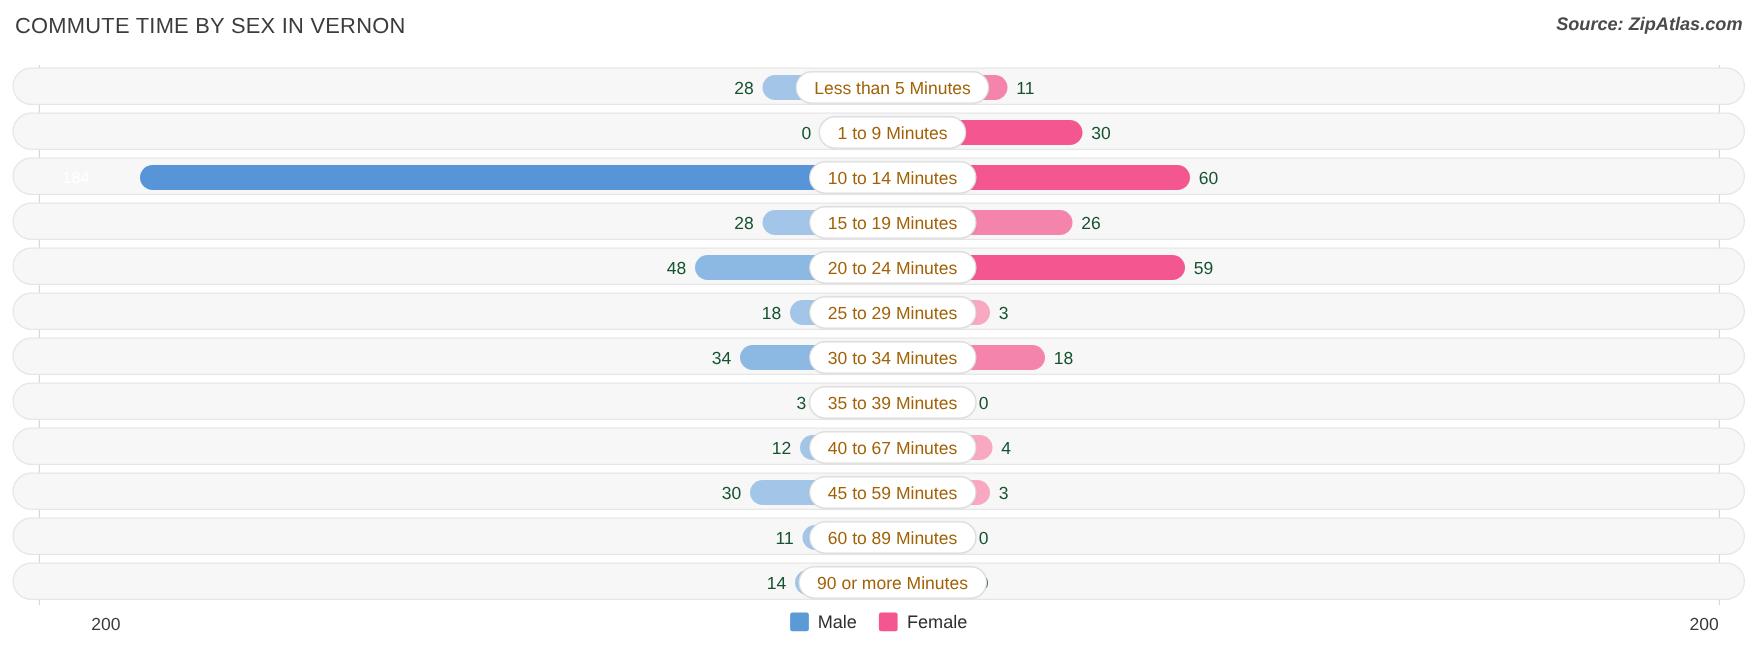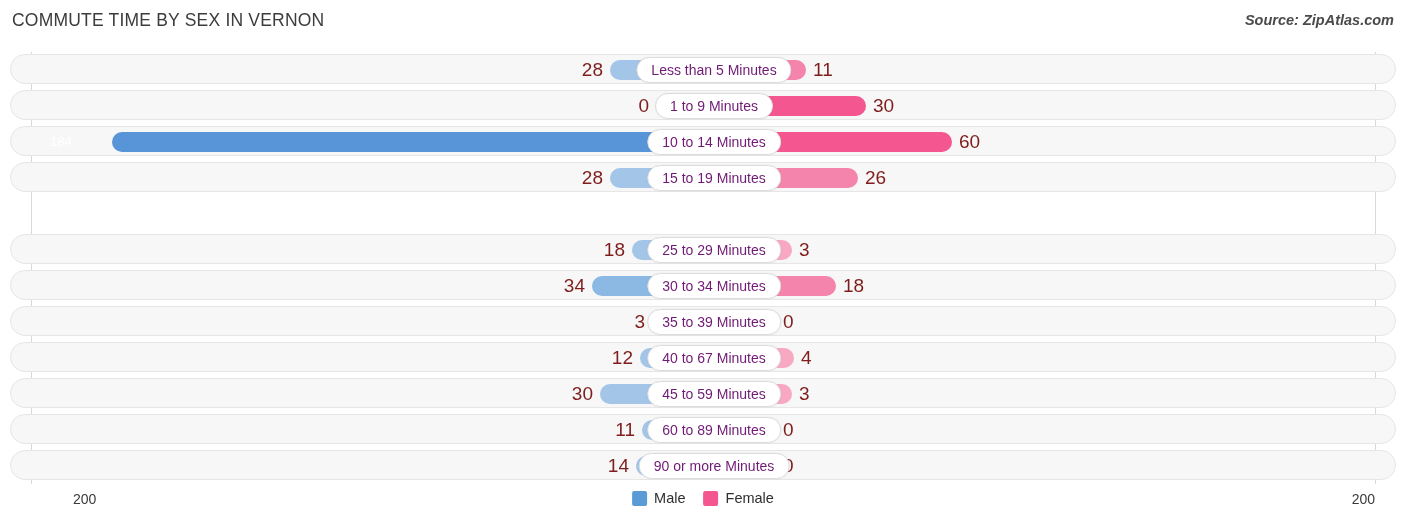--- a/index.html
+++ b/index.html
@@ -89,22 +89,22 @@
     border-radius: 10px;
   }
   .bar.male   { right: 50%; }
   .bar.female { left: 50%; }
 
   .bar-value {
     position: absolute;
     top: 5px;
     height: 20px;
     line-height: 20px;
-    font-size: 19px;
-    color: #7f1d1d;
+    font-size: 14px;
+    color: #14532d;
     white-space: nowrap;
   }
   .bar-value.male   { text-align: right; }
   .bar-value.female { text-align: left; }
 
   .bar-value.inside {
     color: #ffffff;
     font-size: 13px;
   }
 
@@ -115,21 +115,21 @@
     left: 50%;
     transform: translateX(-50%);
     height: 26px;
     line-height: 25px;
     padding: 0 14px;
     box-sizing: border-box;
     background: #ffffff;
     border: 1px solid #dcdcdc;
     border-radius: 13px;
     font-size: 14px;
-    color: #701a75;
+    color: #a16207;
     white-space: nowrap;
     text-align: center;
     box-shadow: 0 0 2px rgba(0,0,0,.06);
   }
 
   
   .footer {
     position: absolute;
     left: 0;
     top: 484px;
@@ -151,21 +151,21 @@
     left: 50%;
     top: 6px;
     transform: translateX(-50%);
     display: flex;
     align-items: center;
     gap: 18px;
     white-space: nowrap;
   }
   .legend-item {
     display: flex;
-    align-items: flex-end;
+    align-items: flex-start;
     gap: 7px;
   }
   .legend-swatch {
     width: 15px;
     height: 15px;
     border-radius: 2px;
     display: inline-block;
   }
   .legend-label {
     font-size: 14.5px;
@@ -210,20 +210,29 @@
           <div class="cat-pill">10 to 14 Minutes</div>
         </div>
       </div>
       <div class="row" style="top: 110px;">
         <div class="bars">
           <div class="bar male" style="width: 104px; background: rgb(163, 197, 232);"></div>
           <div class="bar-value male" style="right: calc(50% + 111px);">28</div>
           <div class="bar female" style="width: 144px; background: rgb(245, 132, 172);"></div>
           <div class="bar-value female" style="left: calc(50% + 151px);">26</div>
           <div class="cat-pill">15 to 19 Minutes</div>
+        </div>
+      </div>
+      <div class="row" style="top: 146px;">
+        <div class="bars">
+          <div class="bar male" style="width: 158px; background: rgb(140, 184, 228);"></div>
+          <div class="bar-value male" style="right: calc(50% + 165px);">48</div>
+          <div class="bar female" style="width: 234px; background: rgb(244, 87, 143);"></div>
+          <div class="bar-value female" style="left: calc(50% + 241px);">59</div>
+          <div class="cat-pill">20 to 24 Minutes</div>
         </div>
       </div>
       <div class="row" style="top: 182px;">
         <div class="bars">
           <div class="bar male" style="width: 82px; background: rgb(163, 197, 232);"></div>
           <div class="bar-value male" style="right: calc(50% + 89px);">18</div>
           <div class="bar female" style="width: 78px; background: rgb(249, 168, 194);"></div>
           <div class="bar-value female" style="left: calc(50% + 85px);">3</div>
           <div class="cat-pill">25 to 29 Minutes</div>
         </div>

